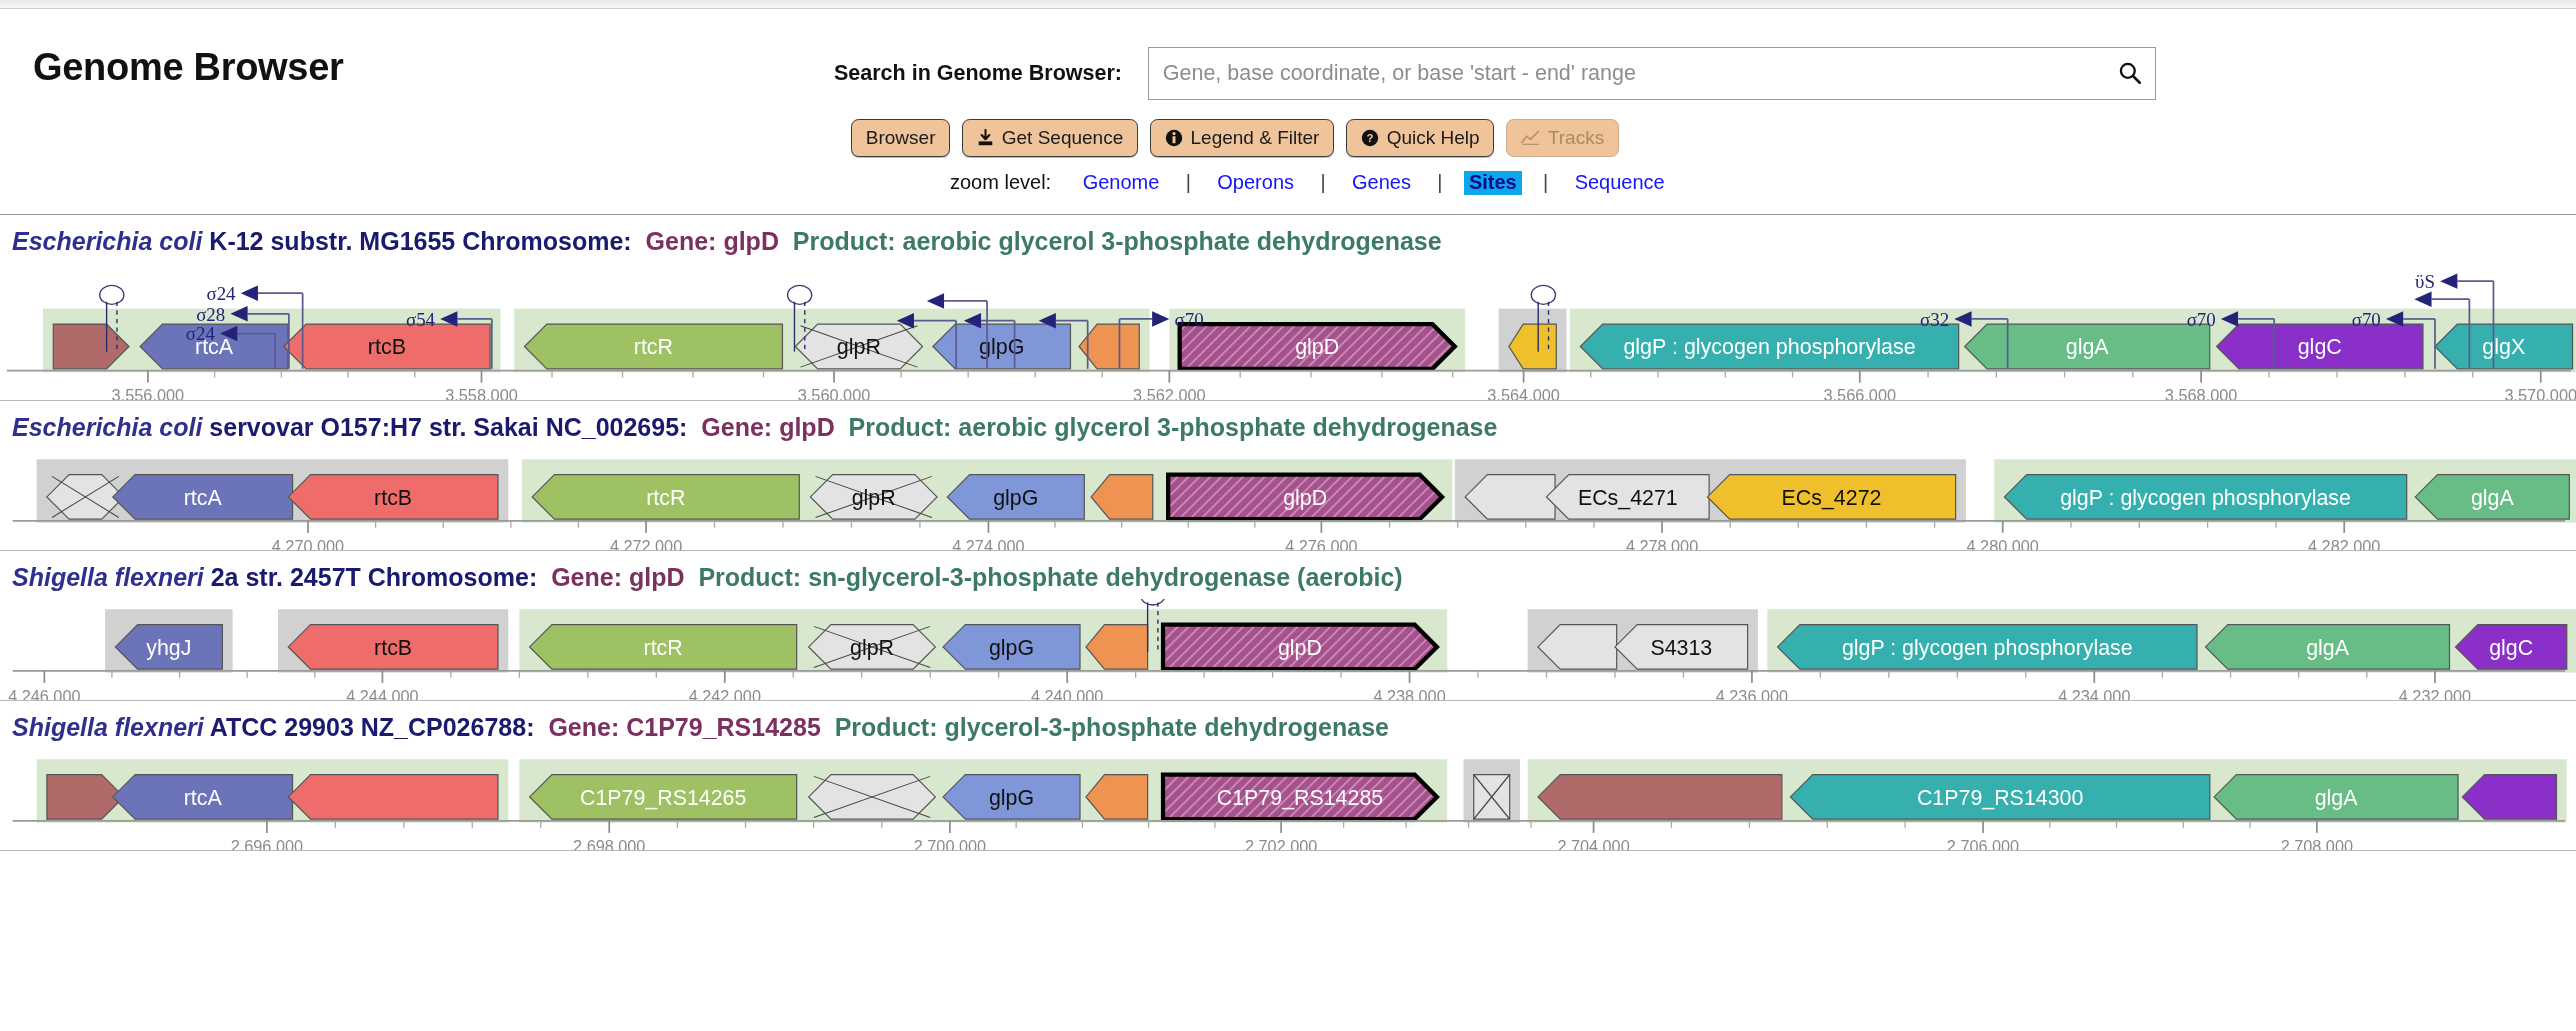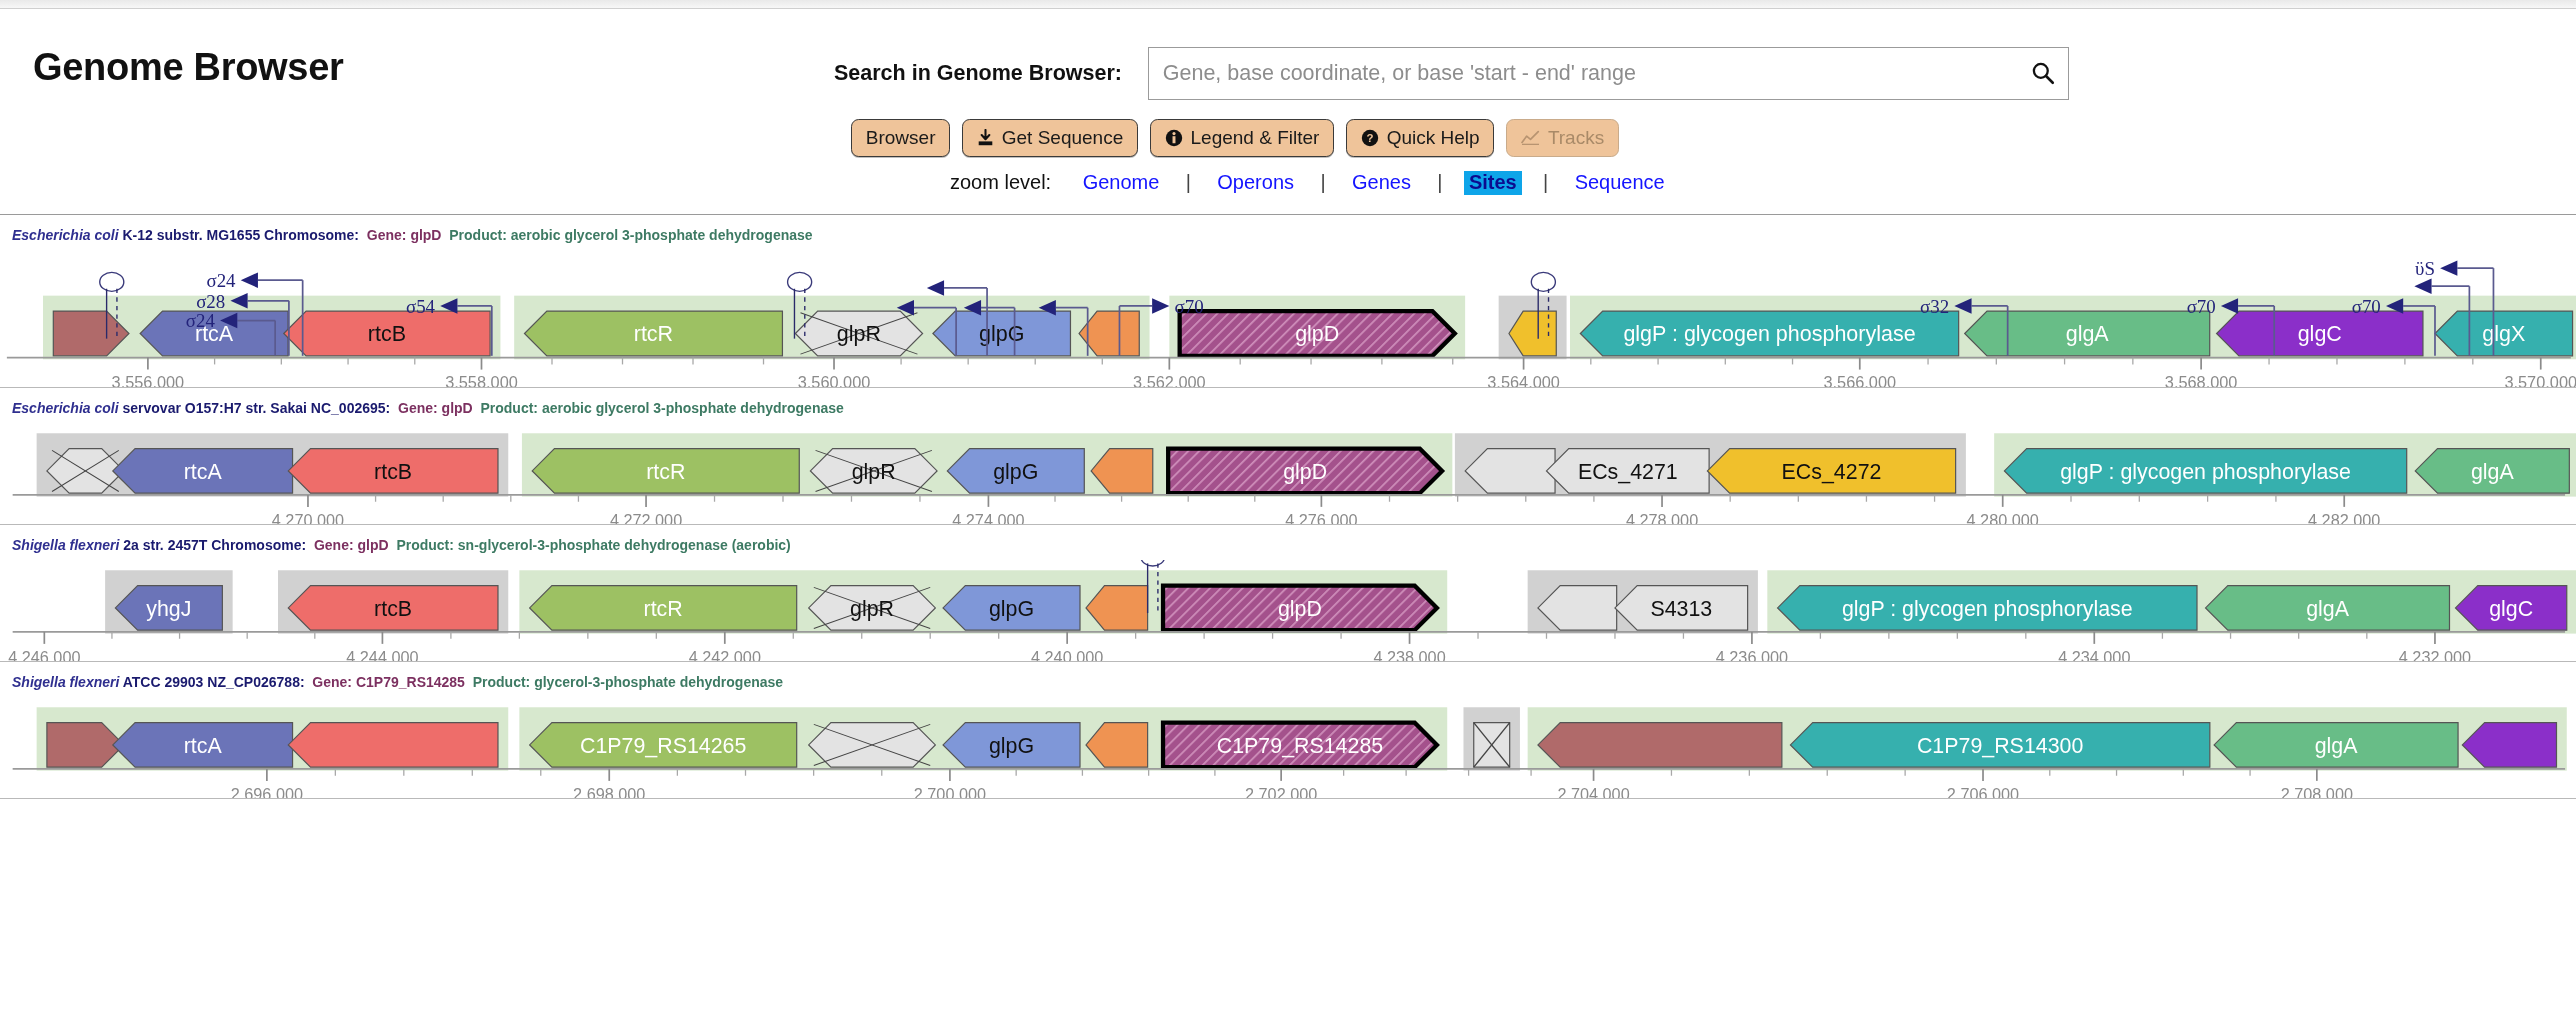--- a/index.html
+++ b/index.html
@@ -32,21 +32,21 @@
   .search-row {
     position: absolute;
     left: 834px; top: 38px;
     display: flex; align-items: center; gap: 12px;
   }
   .search-label {
     font-size: 21.5px; font-weight: bold; color: #111;
     margin-right: 13.8px; white-space: nowrap;
   }
   .search-box {
-    width: 921px; height: 53px;
+    width: 1008px; height: 53px;
     border: 1.7px solid #9b9b9b;
     background: #fff;
     display: flex; align-items: center;
     padding: 0 12px;
   }
   .search-input {
     flex: 1; border: none; outline: none;
     font-size: 21.5px; color: #222;
     font-family: "Liberation Sans", sans-serif;
     background: transparent;
@@ -83,21 +83,21 @@
   .zoom-row .lbl { margin-right: 10.3px; }
   .zoom-row a {
     color: #1414ff; text-decoration: none; padding: 0.9px 5.2px;
   }
   .zoom-row a.active { color: #0c0c8f; font-weight: bold; background: #0ea5e9; }
   .zoom-row .sep { color: #444; padding: 0 5.2px; }
 
   
   .track { position: relative; border-bottom: 1.7px solid #b9b9b9; }
   .track-title {
-    font-size: 14px; font-weight: bold;
+    font-size: 25px; font-weight: bold;
     padding: 12px 0 6.9px 12px;
     white-space: nowrap;
     color: #2f2f7e;
   }
   .t-org { color: #2f2f8f; font-style: italic; }
   .t-org-plain { color: #1a1a6e; font-style: normal; }
   .t-gene-lab { color: #7c3060; }
   .t-gene-val { color: #7c3060; }
   .t-prod-lab { color: #3d7a63; }
   .t-prod-val { color: #3d7a63; }

